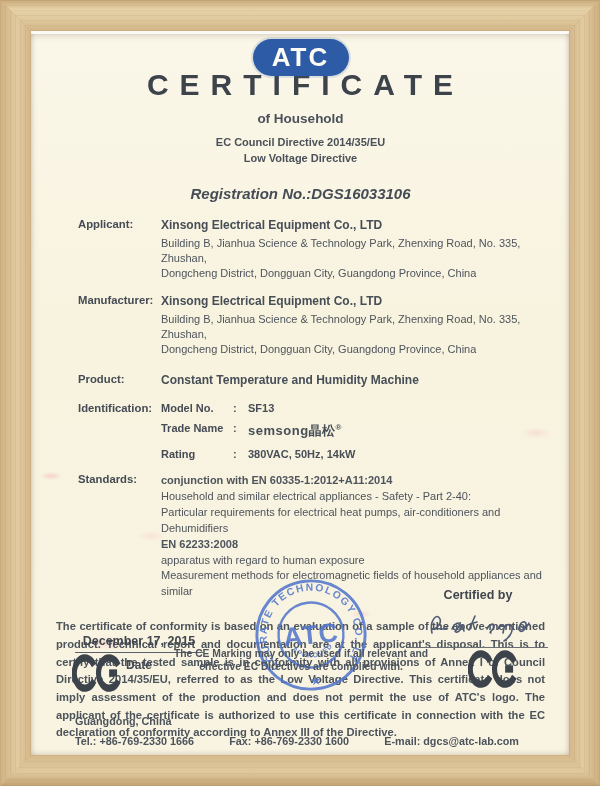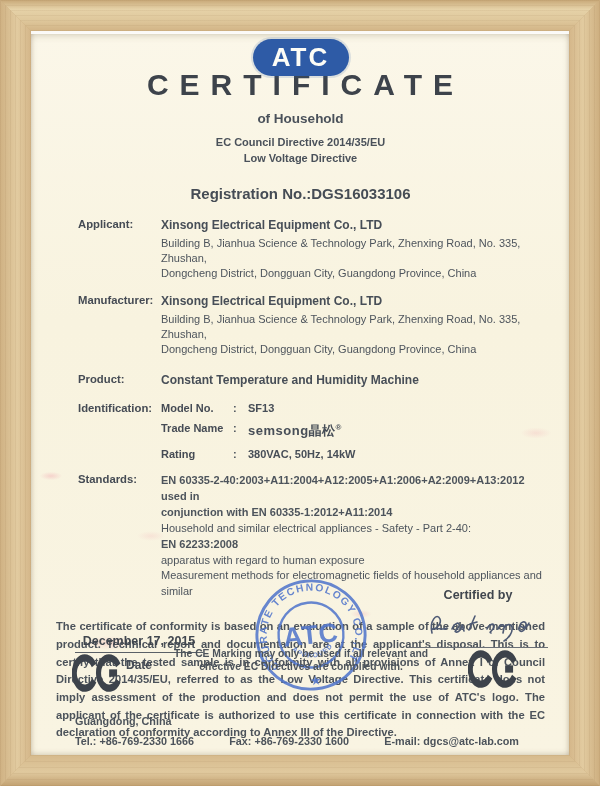--- a/index.html
+++ b/index.html
@@ -68,21 +68,21 @@
     box-shadow:0 0 0 2px rgba(46,91,166,.15);
   }
   .logo-pill span{color:#fdfdf6;font-weight:bold;font-size:26px;letter-spacing:2px;}
   .cert-title{
     font-size:30px;font-weight:bold;letter-spacing:11px;padding-left:10px;
     color:#3d434b;position:relative;z-index:2;
   }
   .subtitle{margin-top:9px;font-size:13.5px;font-weight:bold;color:#4a515a;}
   .directive{margin-top:2px;font-size:11px;font-weight:bold;color:#4a515a;line-height:1.25;}
   .directive.first{margin-top:10px;}
-  .registration{margin-top:19px;font-size:15px;font-weight:bold;color:#454c55;}
+  .registration{margin-top:19px;font-size:15px;font-weight:bold;color:#454c55;font-style:italic;}
   
   .info{margin:16px 0 0 22px;font-size:11px;color:#4d545c;}
   .irow{display:flex;margin-top:12px;align-items:flex-start;}
   .ilabel{flex:0 0 83px;font-weight:bold;color:#454b54;font-size:11.3px;}
   .ival{flex:1;}
   .company{font-weight:bold;font-size:12px;color:#474e57;}
   .addr{margin-top:4px;line-height:1.4;}
   .prodval{font-weight:bold;font-size:12px;color:#474e57;}
   .subrow{display:flex;margin-bottom:8px;}
   .subname{flex:0 0 72px;font-weight:bold;color:#454b54;}
@@ -195,23 +195,23 @@
               <span class="subname">Rating</span>
               <span class="subcolon">:</span>
               <span class="subval">380VAC, 50Hz, 14kW</span>
             </div>
           </div>
         </div>
 
         <div class="irow" style="margin-top:13px;">
           <div class="ilabel">Standards:</div>
           <div class="ival">
-            <div class="stline bold">EN 60335-2-40:2003+A11:2004+A12:2005+A1:2006+A2:2009+A13:2012 used in</div>
             <div class="stline bold">conjunction with EN 60335-1:2012+A11:2014</div>
             <div class="stline">Household and similar electrical appliances - Safety - Part 2-40:</div>
+            <div class="stline">Particular requirements for electrical heat pumps, air-conditioners and Dehumidifiers</div>
             <div class="stline bold">EN 62233:2008</div>
             <div class="stline">apparatus with regard to human exposure</div>
             <div class="stline">Measurement methods for electromagnetic fields of household appliances and similar</div>
           </div>
         </div>
       </div>
 
       <p class="statement">The certificate of conformity is based on an evaluation of a sample of the above-mentioned product. Technical report and documentation are at the applicant's disposal. This is to certify that the tested sample is in conformity with all provisions of Annex I of Council Directive 2014/35/EU, referred to as the Low Voltage Directive. This certificate does not imply assessment of the production and does not permit the use of ATC's logo. The applicant of the certificate is authorized to use this certificate in connection with the EC declaration of conformity according to Annex III of the Directive.</p>
     </div>
 

